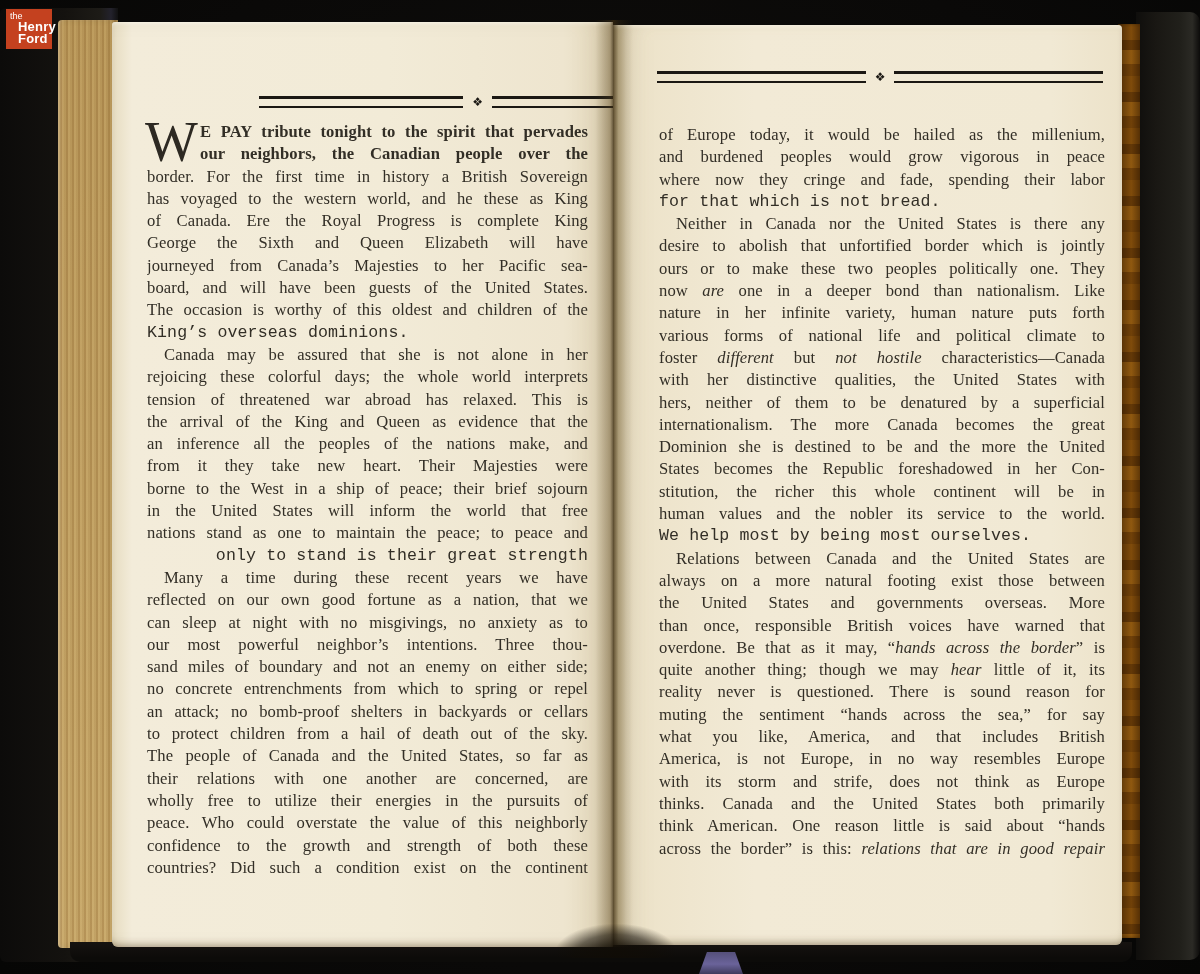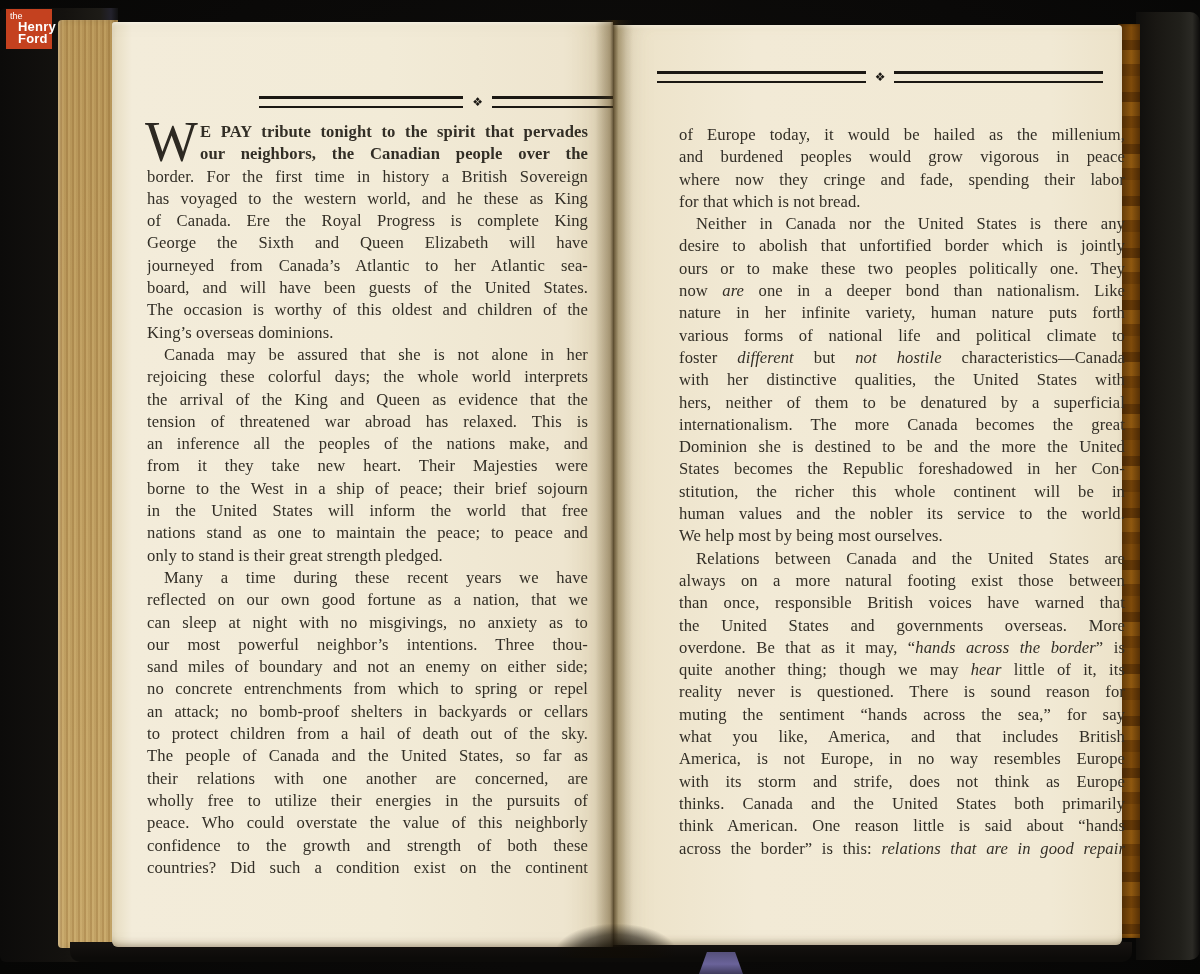--- a/index.html
+++ b/index.html
@@ -49,24 +49,24 @@
   
   .rule{position:absolute;display:flex;align-items:center;height:12px;}
   .rule .rl{flex:1 1 auto;height:7px;border-top:3px solid #1b1813;border-bottom:2px solid #1b1813;}
   .rule .orn{flex:0 0 auto;padding:0 9px;font-family:"DejaVu Sans",sans-serif;font-size:12px;line-height:12px;color:#1b1813;}
   .rule.left-page-rule{left:147px;top:74px;width:437px;}
   .rule.right-page-rule{left:657px;top:71px;width:446px;}
 
   
   .textcol{position:absolute;color:#322e26;}
   #left-col{left:147px;top:121px;width:441px;}
-  #right-col{left:679px;top:124px;width:446px;}
+  #right-col{left:659px;top:124px;width:446px;}
   .line{font-size:16.6px;line-height:22.3px;height:22.3px;overflow:hidden;
     text-align:justify;text-align-last:justify;letter-spacing:.1px;}
-  .line.end{text-align:right;text-align-last:left;}
+  .line.end{text-align:right;text-align-last:left;font-family:Liberation Mono, monospace;}
   .line.indent{text-indent:17px;}
   .line.dc{padding-left:53px;font-weight:bold;}
   .dropcap{position:absolute;left:-2px;top:-3px;font-size:56px;line-height:48px;color:#2d2922;}
 
   
   .hf-logo{position:absolute;left:6px;top:9px;width:46px;height:40px;background:#c4411f;
     font-family:"Liberation Sans",sans-serif;color:#fff;padding:3px 0 0 4px;box-sizing:border-box;}
   .hf-the{font-size:9px;line-height:9px;display:block;}
   .hf-henry,.hf-ford{font-size:13px;line-height:12px;font-weight:bold;display:block;margin-left:8px;letter-spacing:.2px;}
 </style>
@@ -101,28 +101,28 @@
   <div class="ribbon"></div>
 
   <div class="textcol" id="left-col">
     <span class="dropcap">W</span>
   <div class="line dc"><span>E PAY tribute tonight to the spirit that pervades</span></div>
       <div class="line dc"><span>our neighbors, the Canadian people over the</span></div>
       <div class="line"><span>border.  For the first time in history a British Sovereign</span></div>
       <div class="line"><span>has voyaged to the western world, and he these as King</span></div>
       <div class="line"><span>of Canada.  Ere the Royal Progress is complete King</span></div>
       <div class="line"><span>George the Sixth and Queen Elizabeth will have</span></div>
-      <div class="line"><span>journeyed from Canada’s Atlantic to her Atlantic sea-</span></div>
+      <div class="line"><span>journeyed from Canada’s Majesties to her Pacific sea-</span></div>
       <div class="line"><span>board, and will have been guests of the United States.</span></div>
       <div class="line"><span>The occasion is worthy of this oldest and children of the</span></div>
       <div class="line end"><span>King’s overseas dominions.</span></div>
       <div class="line indent"><span>Canada may be assured that she is not alone in her</span></div>
       <div class="line"><span>rejoicing these colorful days; the whole world interprets</span></div>
+      <div class="line"><span>tension of threatened war abroad has relaxed.  This is</span></div>
       <div class="line"><span>the arrival of the King and Queen as evidence that the</span></div>
-      <div class="line"><span>tension of threatened war abroad has relaxed.  This is</span></div>
       <div class="line"><span>an inference all the peoples of the nations make, and</span></div>
       <div class="line"><span>from it they take new heart.  Their Majesties were</span></div>
       <div class="line"><span>borne to the West in a ship of peace; their brief sojourn</span></div>
       <div class="line"><span>in the United States will inform the world that free</span></div>
       <div class="line"><span>nations stand as one to maintain the peace; to peace and</span></div>
       <div class="line end"><span>only to stand is their great strength pledged.</span></div>
       <div class="line indent"><span>Many a time during these recent years we have</span></div>
       <div class="line"><span>reflected on our own good fortune as a nation, that we</span></div>
       <div class="line"><span>can sleep at night with no misgivings, no anxiety as to</span></div>
       <div class="line"><span>our most powerful neighbor’s intentions.  Three thou-</span></div>
@@ -152,22 +152,22 @@
       <div class="line"><span>with her distinctive qualities, the United States with</span></div>
       <div class="line"><span>hers, neither of them to be denatured by a superficial</span></div>
       <div class="line"><span>internationalism.  The more Canada becomes the great</span></div>
       <div class="line"><span>Dominion she is destined to be and the more the United</span></div>
       <div class="line"><span>States becomes the Republic foreshadowed in her Con-</span></div>
       <div class="line"><span>stitution, the richer this whole continent will be in</span></div>
       <div class="line"><span>human values and the nobler its service to the world.</span></div>
       <div class="line end"><span>We help most by being most ourselves.</span></div>
       <div class="line indent"><span>Relations between Canada and the United States are</span></div>
       <div class="line"><span>always on a more natural footing exist those between</span></div>
+      <div class="line"><span>the United States and governments overseas.  More</span></div>
       <div class="line"><span>than once, responsible British voices have warned that</span></div>
-      <div class="line"><span>the United States and governments overseas.  More</span></div>
       <div class="line"><span>overdone.  Be that as it may, “</span><i>hands across the border</i><span>” is</span></div>
       <div class="line"><span>quite another thing; though we may </span><i>hear</i><span> little of it, its</span></div>
       <div class="line"><span>reality never is questioned.  There is sound reason for</span></div>
       <div class="line"><span>muting the sentiment “hands across the sea,” for say</span></div>
       <div class="line"><span>what you like, America, and that includes British</span></div>
       <div class="line"><span>America, is not Europe, in no way resembles Europe</span></div>
       <div class="line"><span>with its storm and strife, does not think as Europe</span></div>
       <div class="line"><span>thinks.  Canada and the United States both primarily</span></div>
       <div class="line"><span>think American.  One reason little is said about “hands</span></div>
       <div class="line"><span>across the border” is this: </span><i>relations that are in good repair</i></div>

